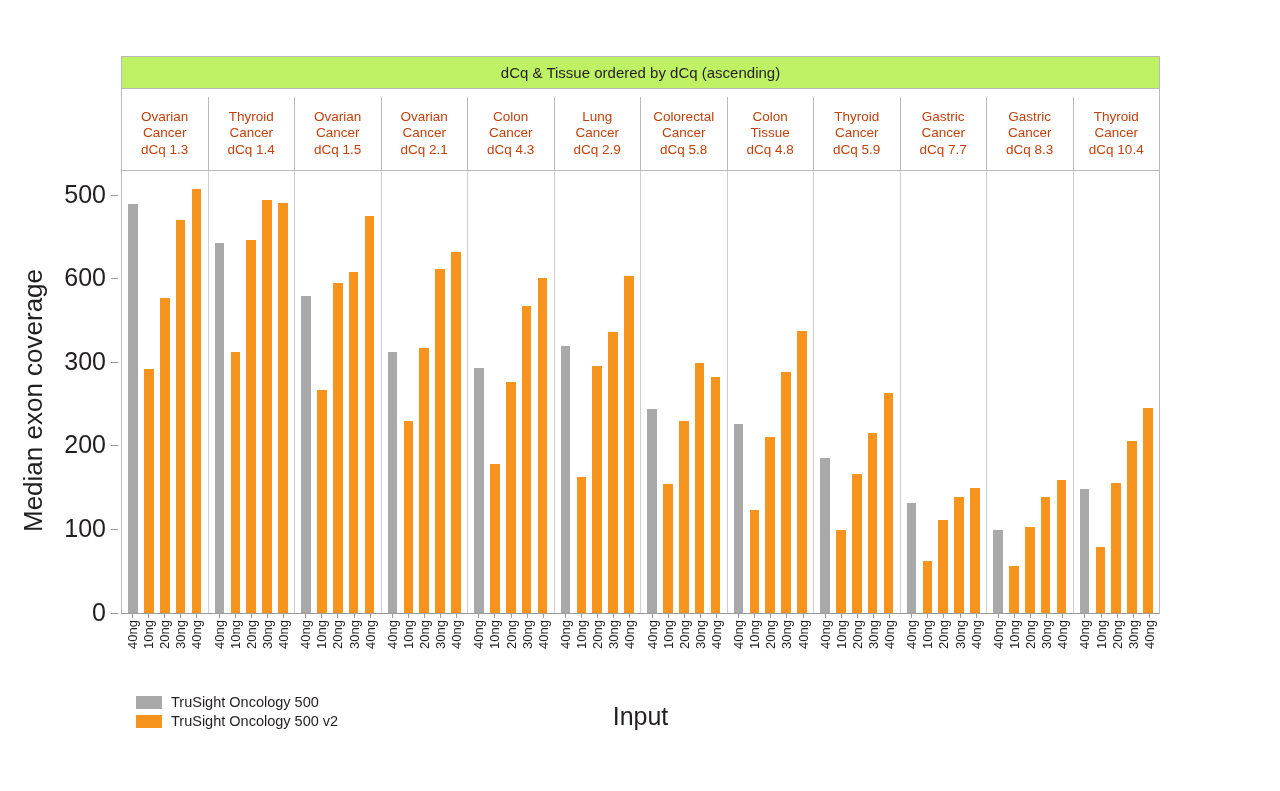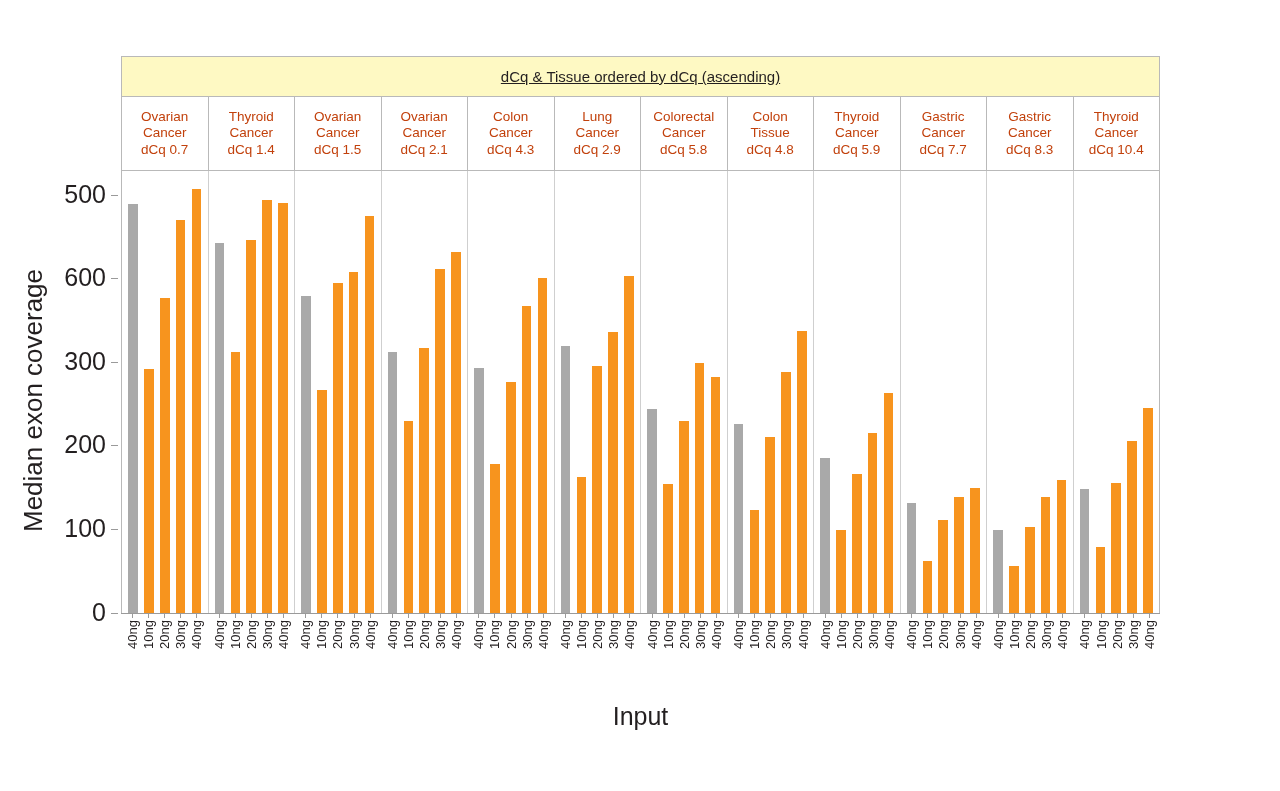--- a/index.html
+++ b/index.html
@@ -83,28 +83,27 @@
     height: 558px;
     border: 1px solid #b9b9b9;
     box-sizing: border-box;
   }
 
   
   #facet-title-strip {
     position: absolute;
     left: 0; top: 0;
     width: 100%;
-    height: 40px;
-    background: #fef9c3;
+    height: 32px;
+    background: #bef264;
     border-bottom: 1px solid #b9b9b9;
     box-sizing: border-box;
     display: flex;
     align-items: center;
     justify-content: center;
-    text-decoration: underline;
   }
   #facet-title-strip .label {
     font-size: 15px;
     color: #231f20;
   }
 
   
   #facet-header-strip {
     position: absolute;
     left: 0;
@@ -306,21 +305,21 @@
   <div id="plot-frame">
 
     <div id="facet-title-strip">
       <span class="label">dCq &amp; Tissue ordered by dCq (ascending)</span>
     </div>
 
     <div id="facet-header-strip">
         <div class="facet-header">
           <div class="line">Ovarian</div>
           <div class="line">Cancer</div>
-          <div class="line">dCq 0.7</div>
+          <div class="line">dCq 1.3</div>
         </div>
         <div class="facet-header">
           <div class="line">Thyroid</div>
           <div class="line">Cancer</div>
           <div class="line">dCq 1.4</div>
         </div>
         <div class="facet-header">
           <div class="line">Ovarian</div>
           <div class="line">Cancer</div>
           <div class="line">dCq 1.5</div>
@@ -870,14 +869,24 @@
           <div class="x-tick-mark"></div>
           <div class="x-tick-label">40ng</div>
         </div>
       </div>
     </div>
 
   <div id="x-axis-title">
     <span>Input</span>
   </div>
 
+  <div id="legend">
+      <div class="legend-row">
+        <span class="legend-swatch" style="background: rgb(169, 169, 169);"></span>
+        <span class="legend-label">TruSight Oncology 500</span>
+      </div>
+      <div class="legend-row">
+        <span class="legend-swatch" style="background: rgb(247, 148, 30);"></span>
+        <span class="legend-label">TruSight Oncology 500 v2</span>
+      </div>
+    </div>
 
 </div>
 
 </body></html>

